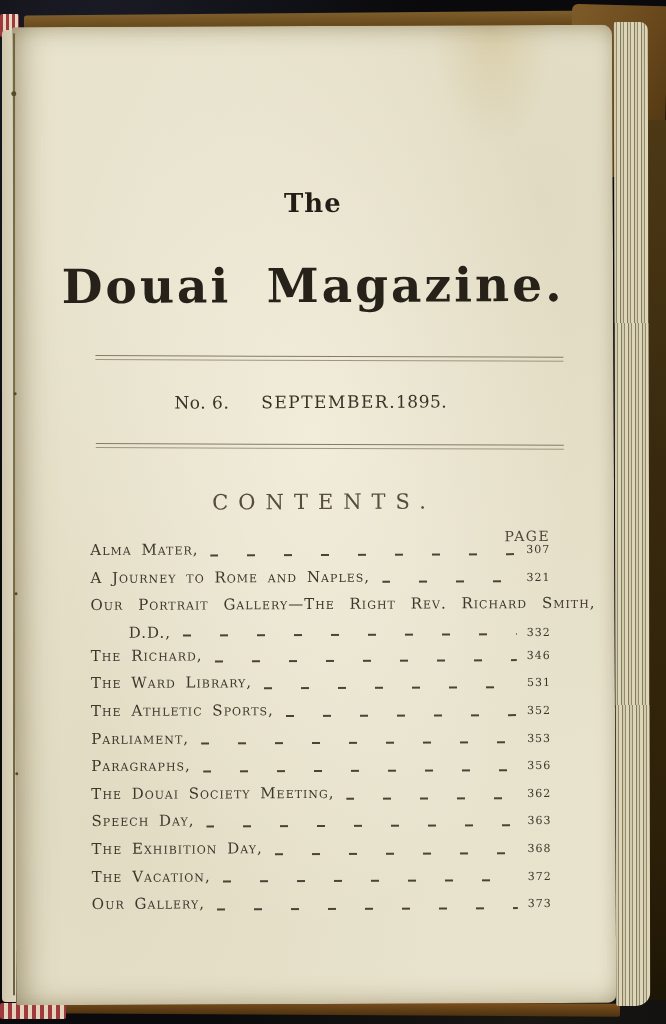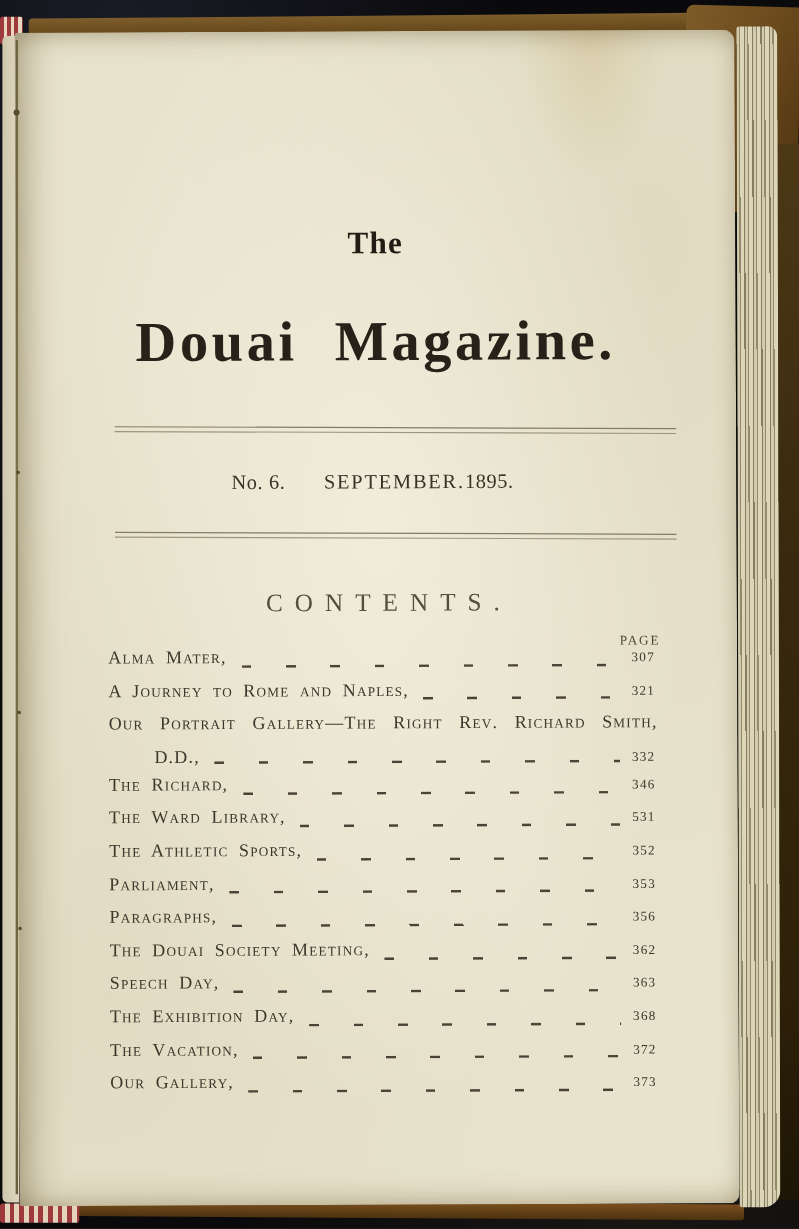--- a/index.html
+++ b/index.html
@@ -6,21 +6,20 @@
   body{
     width:666px;height:1024px;overflow:hidden;
     background:#0b0b0d;
     font-family:"DejaVu Serif","Liberation Serif",serif;
   }
   .scene{position:relative;width:666px;height:1024px;
     background:
       radial-gradient(ellipse at 15% 5%, rgba(30,32,44,.8), transparent 40%),
       radial-gradient(ellipse at 80% 98%, rgba(26,24,20,.9), transparent 45%),
       #0a0a0c;
-    font-family: Liberation Serif, serif;
   }
   
   .cover-top{position:absolute;left:24px;top:13px;width:580px;height:25px;
     background:linear-gradient(180deg,#7d5d2b 0%,#6a4b1d 45%,#553a10 100%);
     border-radius:3px;transform:rotate(-.5deg);}
   .corner-tr{position:absolute;right:0;top:5px;width:96px;height:172px;
     background:linear-gradient(115deg,#7e5c29 0%,#67461b 55%,#4a330f 100%);
     border-radius:6px 3px 10px 26px;transform:rotate(1.5deg);}
   .cover-right{position:absolute;right:0;top:120px;width:23px;height:880px;
     background:linear-gradient(180deg,#4c3815 0%,#38290e 40%,#2e2109 80%,#1d1505 100%);}
@@ -67,21 +66,21 @@
   .rule-1{top:330px;}
   .rule-2{top:418px;}
   .issue-row{position:absolute;left:66px;top:366px;width:480px;display:flex;align-items:baseline;
     font-size:17px;color:#393327;}
   .issue-number{flex:1;text-align:right;padding-left:38px;letter-spacing:.5px;}
   .issue-month{letter-spacing:1.5px;margin-left:32px;}
   .issue-year{flex:1;padding-right:52px;letter-spacing:.5px;}
   
   .contents-heading{position:absolute;left:10px;top:464px;width:100%;text-align:center;
     font-size:21px;color:#554e3d;letter-spacing:10px;}
-  .page-label{position:absolute;right:64px;top:503px;font-size:11px;color:#4e4739;
+  .page-label{position:absolute;right:64px;top:503px;font-size:14px;color:#4e4739;
     letter-spacing:1.5px;margin-left:29px;}
   .toc{position:absolute;left:76px;top:514px;width:472px;color:#3c372b;}
   .toc-row{display:flex;align-items:baseline;height:27.6px;}
   .toc-row.wrap-second{height:23px;}
   .toc-title{font-size:15px;font-variant:small-caps;letter-spacing:1px;word-spacing:4px;white-space:nowrap;}
   .toc-title.spread{word-spacing:9px;}
   .toc-title.indent{margin-left:38px;}
   .leader{flex:1;position:relative;align-self:center;height:10px;margin:0 8px;}
   .leader::after{content:"";position:absolute;left:4px;right:2px;top:5px;height:2px;
     background:repeating-linear-gradient(90deg,#4b4335 0 8px,transparent 8px 37px);}

